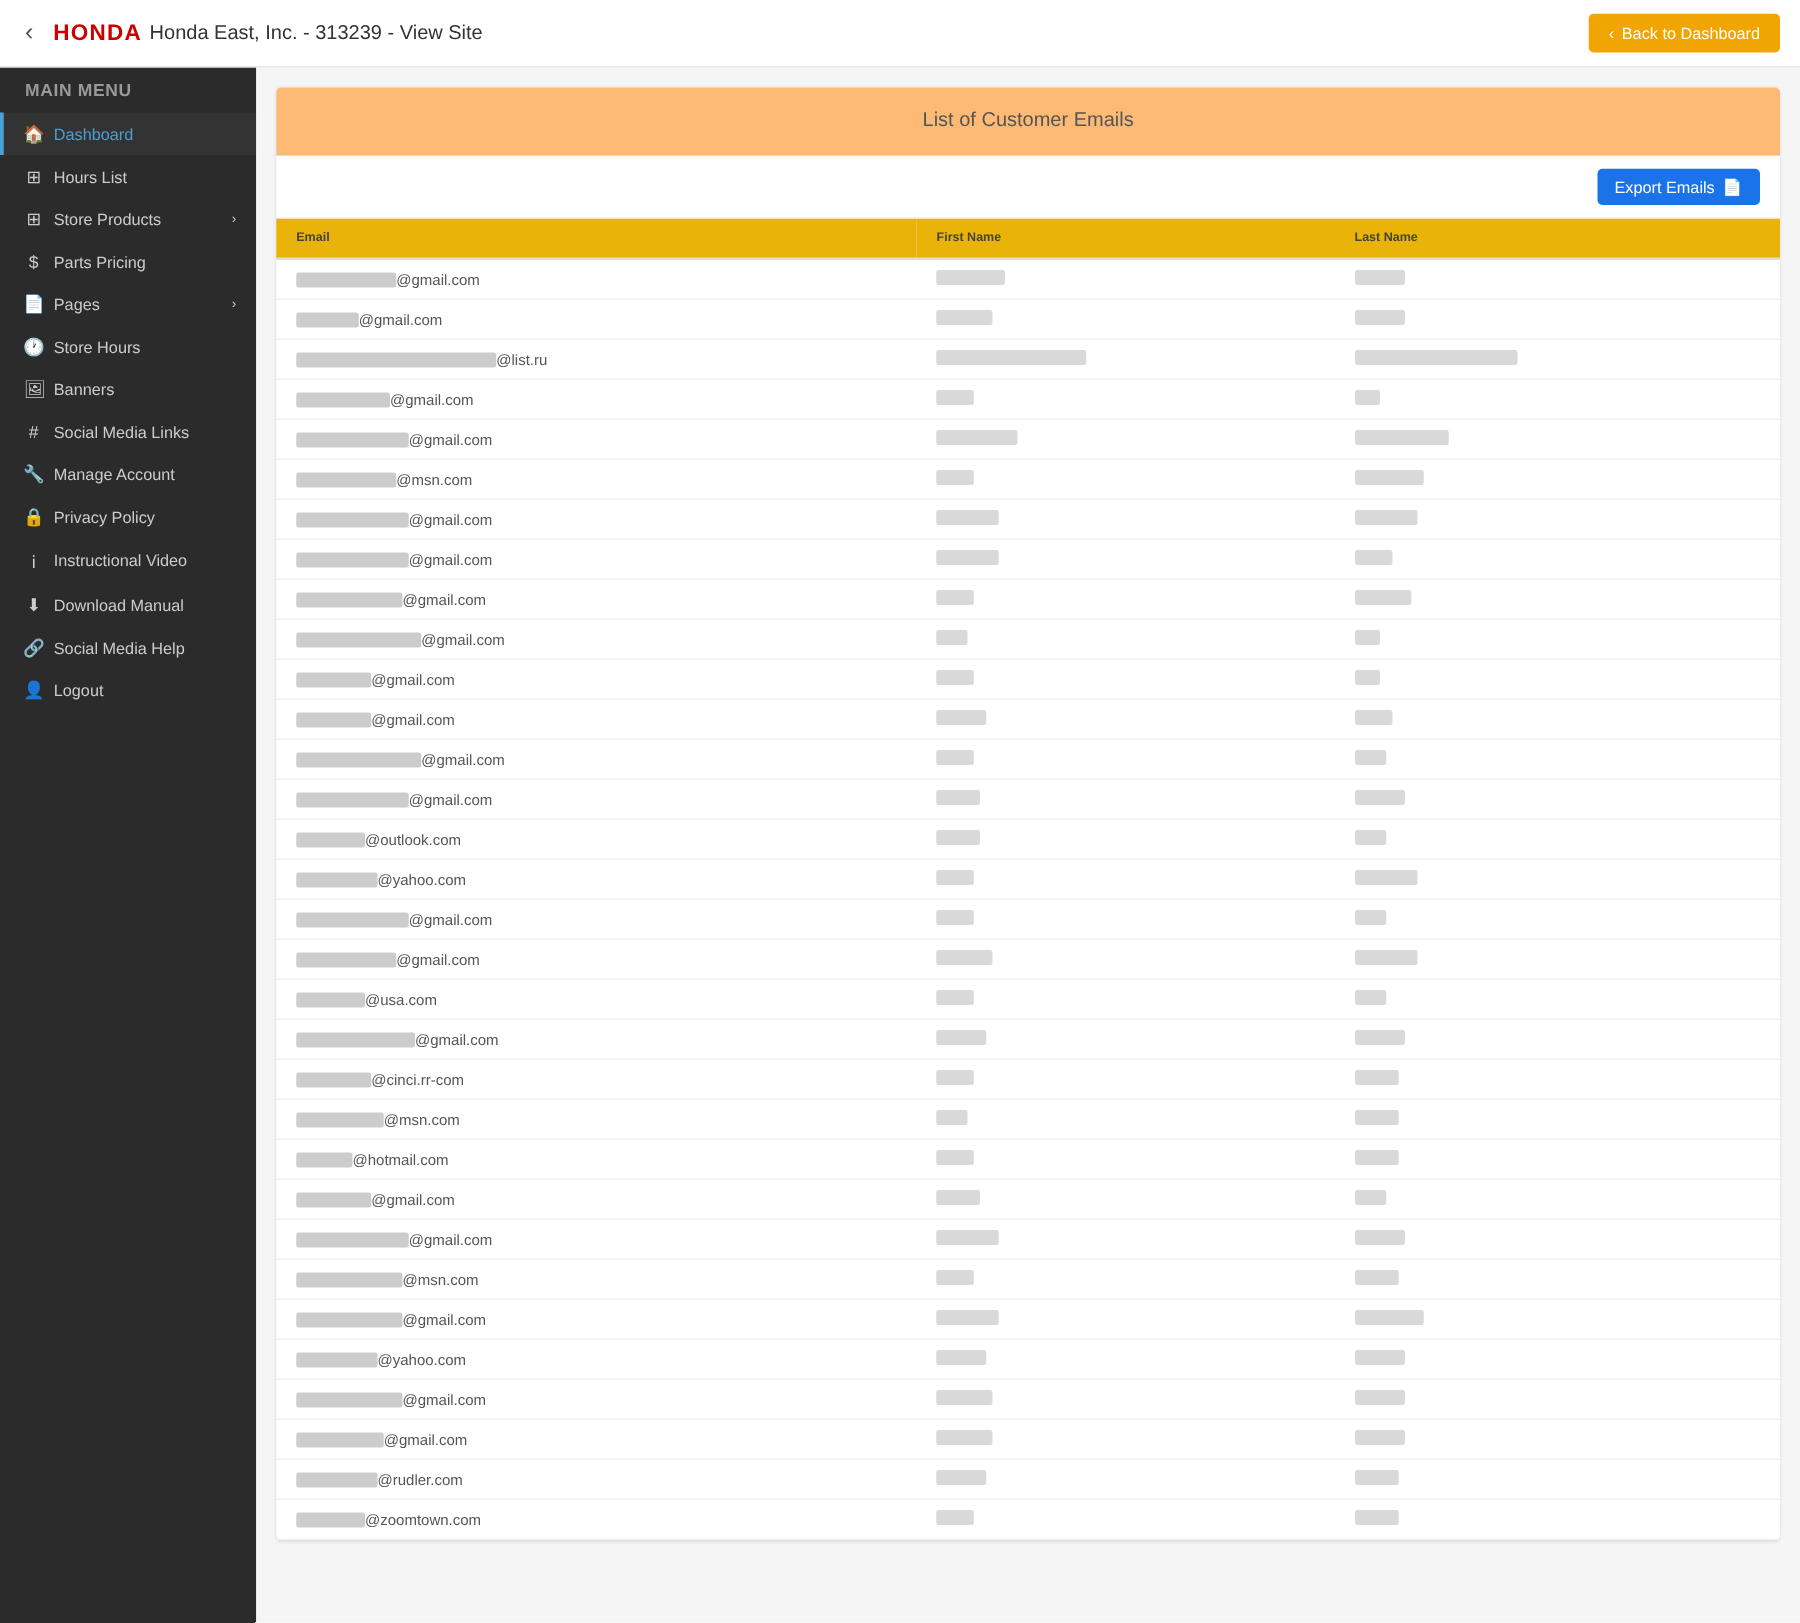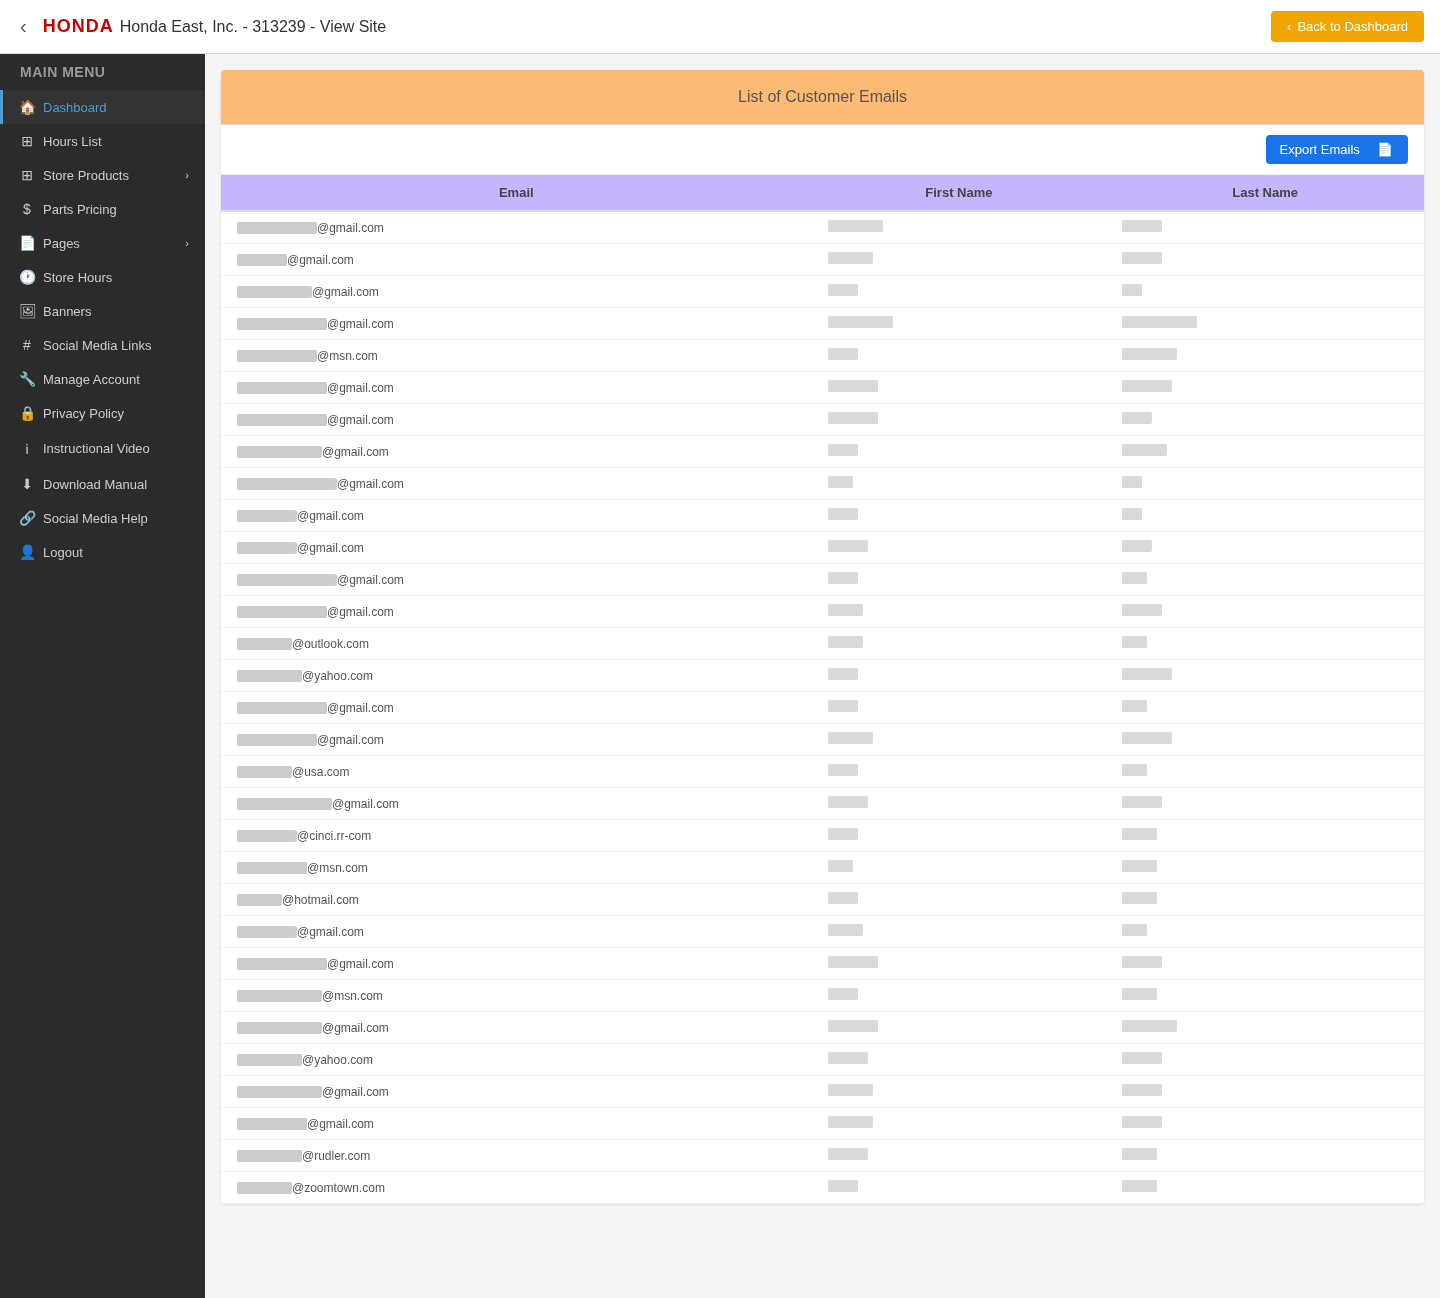--- a/index.html
+++ b/index.html
@@ -53,28 +53,28 @@
     .table-header {
       text-align: center; padding: 18px; background: #fdba74;
       border-radius: 4px 4px 0 0; border-bottom: 1px solid #ddd;
     }
     .table-header h2 { font-size: 16px; color: #555; font-weight: normal; }
     .export-row {
       display: flex; justify-content: flex-end; padding: 10px 16px; border-bottom: 1px solid #eee;
     }
     .export-btn {
       background: #1a73e8; color: #fff; border: none; border-radius: 4px;
-      padding: 7px 14px; cursor: pointer; font-size: 13px; display: flex; align-items: center; gap: 18px;
+      padding: 7px 14px; cursor: pointer; font-size: 13px; display: flex; align-items: center; gap: 6px;
     }
 
     table { width: 100%; border-collapse: collapse; }
     thead th {
-      padding: 10px 16px; text-align: center; font-weight: 600;
-      color: #444; background: #c4b5fd; border-bottom: 2px solid #ddd;
-      font-size: 13px;
+      padding: 10px 16px; text-align: left; font-weight: 600;
+      color: #444; background: #eab308; border-bottom: 2px solid #ddd;
+      font-size: 10px;
     }
     tbody tr { border-bottom: 1px solid #f0f0f0; }
     tbody td { padding: 8px 16px; color: #555; font-size: 12px; }
 
     .blurred-text {
       display: inline-block; background: #ccc; color: transparent;
       border-radius: 2px; user-select: none;
     }
     .blurred-light { background: #d9d9d9; }
 
@@ -190,20 +190,25 @@
               <td><span class="blurred-text" style="width: 80px; height: 12px; vertical-align: middle;"> </span><span style="color: rgb(85, 85, 85);">@gmail.com</span></td>
               <td><span class="blurred-text blurred-light" style="width: 55px; height: 12px; display: inline-block;"> </span></td>
               <td><span class="blurred-text blurred-light" style="width: 40px; height: 12px; display: inline-block;"> </span></td>
             </tr>
             <tr>
               <td><span class="blurred-text" style="width: 50px; height: 12px; vertical-align: middle;"> </span><span style="color: rgb(85, 85, 85);">@gmail.com</span></td>
               <td><span class="blurred-text blurred-light" style="width: 45px; height: 12px; display: inline-block;"> </span></td>
               <td><span class="blurred-text blurred-light" style="width: 40px; height: 12px; display: inline-block;"> </span></td>
             </tr>
             <tr>
+              <td><span class="blurred-text" style="width: 160px; height: 12px; vertical-align: middle;"> </span><span style="color: rgb(85, 85, 85);">@list.ru</span></td>
+              <td><span class="blurred-text blurred-light" style="width: 120px; height: 12px; display: inline-block;"> </span></td>
+              <td><span class="blurred-text blurred-light" style="width: 130px; height: 12px; display: inline-block;"> </span></td>
+            </tr>
+            <tr>
               <td><span class="blurred-text" style="width: 75px; height: 12px; vertical-align: middle;"> </span><span style="color: rgb(85, 85, 85);">@gmail.com</span></td>
               <td><span class="blurred-text blurred-light" style="width: 30px; height: 12px; display: inline-block;"> </span></td>
               <td><span class="blurred-text blurred-light" style="width: 20px; height: 12px; display: inline-block;"> </span></td>
             </tr>
             <tr>
               <td><span class="blurred-text" style="width: 90px; height: 12px; vertical-align: middle;"> </span><span style="color: rgb(85, 85, 85);">@gmail.com</span></td>
               <td><span class="blurred-text blurred-light" style="width: 65px; height: 12px; display: inline-block;"> </span></td>
               <td><span class="blurred-text blurred-light" style="width: 75px; height: 12px; display: inline-block;"> </span></td>
             </tr>
             <tr>

